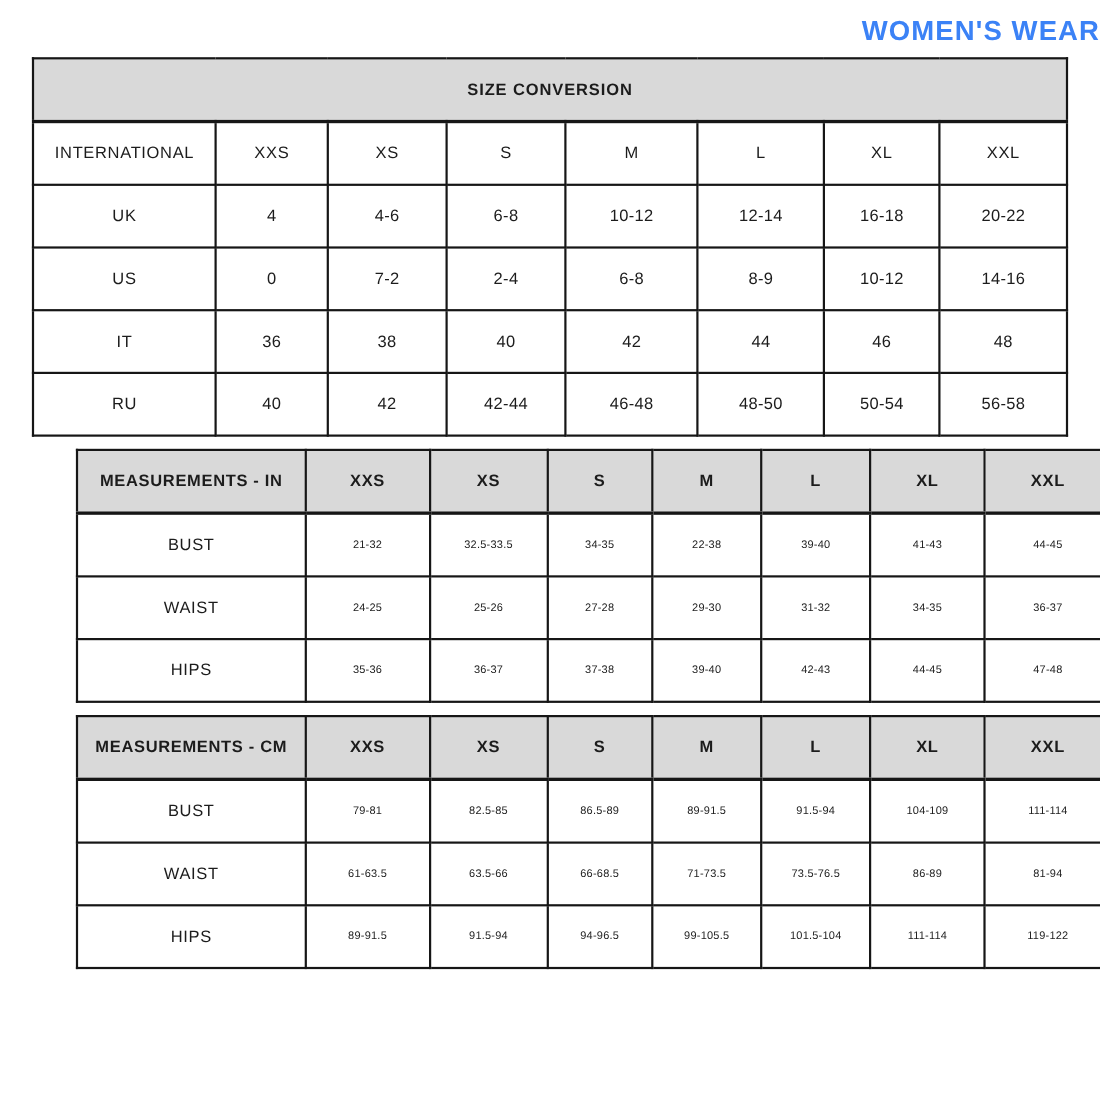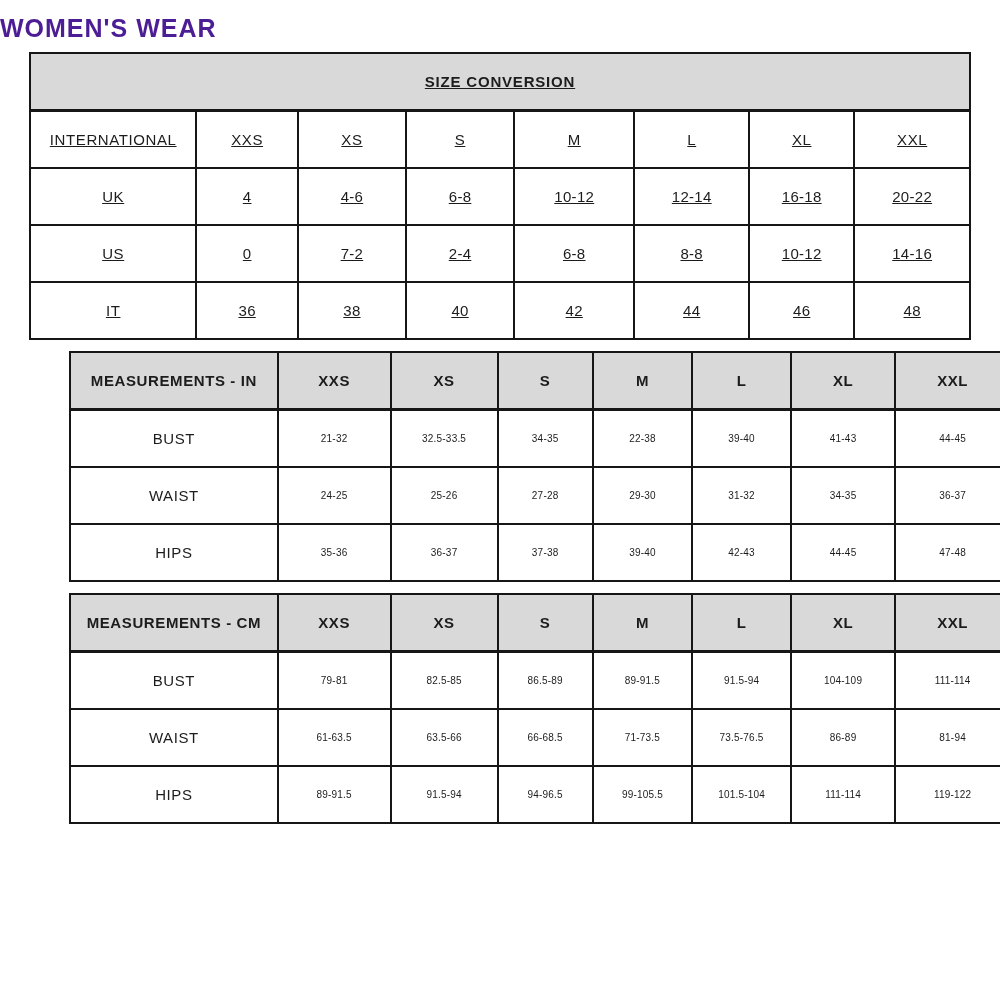--- a/index.html
+++ b/index.html
@@ -4,43 +4,43 @@
 <style>
   html,body{margin:0;padding:0;}
   body{
     width:1000px;height:1000px;
     background:#ffffff;
     font-family:"Liberation Sans","DejaVu Sans",sans-serif;
     color:#1c1c1c;
     -webkit-font-smoothing:antialiased;
   }
   .page-title{
-    text-align:left;
+    text-align:right;
     font-size:25px;
     font-weight:bold;
     letter-spacing:1px;
     margin:14px 0 9px 0;
-    color:#4c1d95;
+    color:#3b82f6;
   }
   .tbl-wrap{width:942px;margin:0 auto;}
   table{
     width:100%;
     border-collapse:collapse;
     table-layout:fixed;
     border:2.5px solid #161616;
   }
   td{
     border:2px solid #161616;
     text-align:center;
     vertical-align:middle;
     padding:2px 3px;
     overflow:hidden;
     white-space:nowrap;
   }
-  .t-conversion{margin-top:0;text-decoration:underline;}
+  .t-conversion{margin-top:0;}
   .t-meas{margin-top:11px;margin-left:40px;}
   .banner-cell{
     background:#d9d9d9;
     font-weight:bold;
     font-size:15px;
     letter-spacing:0.8px;
     height:51px;
     border-bottom:3px solid #161616;
   }
   .col-hdr{
@@ -105,33 +105,43 @@
           <td class="val">12-14</td>
           <td class="val">16-18</td>
           <td class="val">20-22</td>
         </tr>
         <tr>
           <td class="row-label">US</td>
           <td class="val">0</td>
           <td class="val">7-2</td>
           <td class="val">2-4</td>
           <td class="val">6-8</td>
-          <td class="val">8-8</td>
+          <td class="val">8-9</td>
           <td class="val">10-12</td>
           <td class="val">14-16</td>
         </tr>
         <tr>
           <td class="row-label">IT</td>
           <td class="val">36</td>
           <td class="val">38</td>
           <td class="val">40</td>
           <td class="val">42</td>
           <td class="val">44</td>
           <td class="val">46</td>
           <td class="val">48</td>
+        </tr>
+        <tr>
+          <td class="row-label">RU</td>
+          <td class="val">40</td>
+          <td class="val">42</td>
+          <td class="val">42-44</td>
+          <td class="val">46-48</td>
+          <td class="val">48-50</td>
+          <td class="val">50-54</td>
+          <td class="val">56-58</td>
         </tr>
       </tbody>
   </table>
 </div>
 
 <div class="tbl-wrap">
   <table class="t-meas">
     <colgroup>
       <col style="width:22.1%">
         <col style="width:12.0%">

